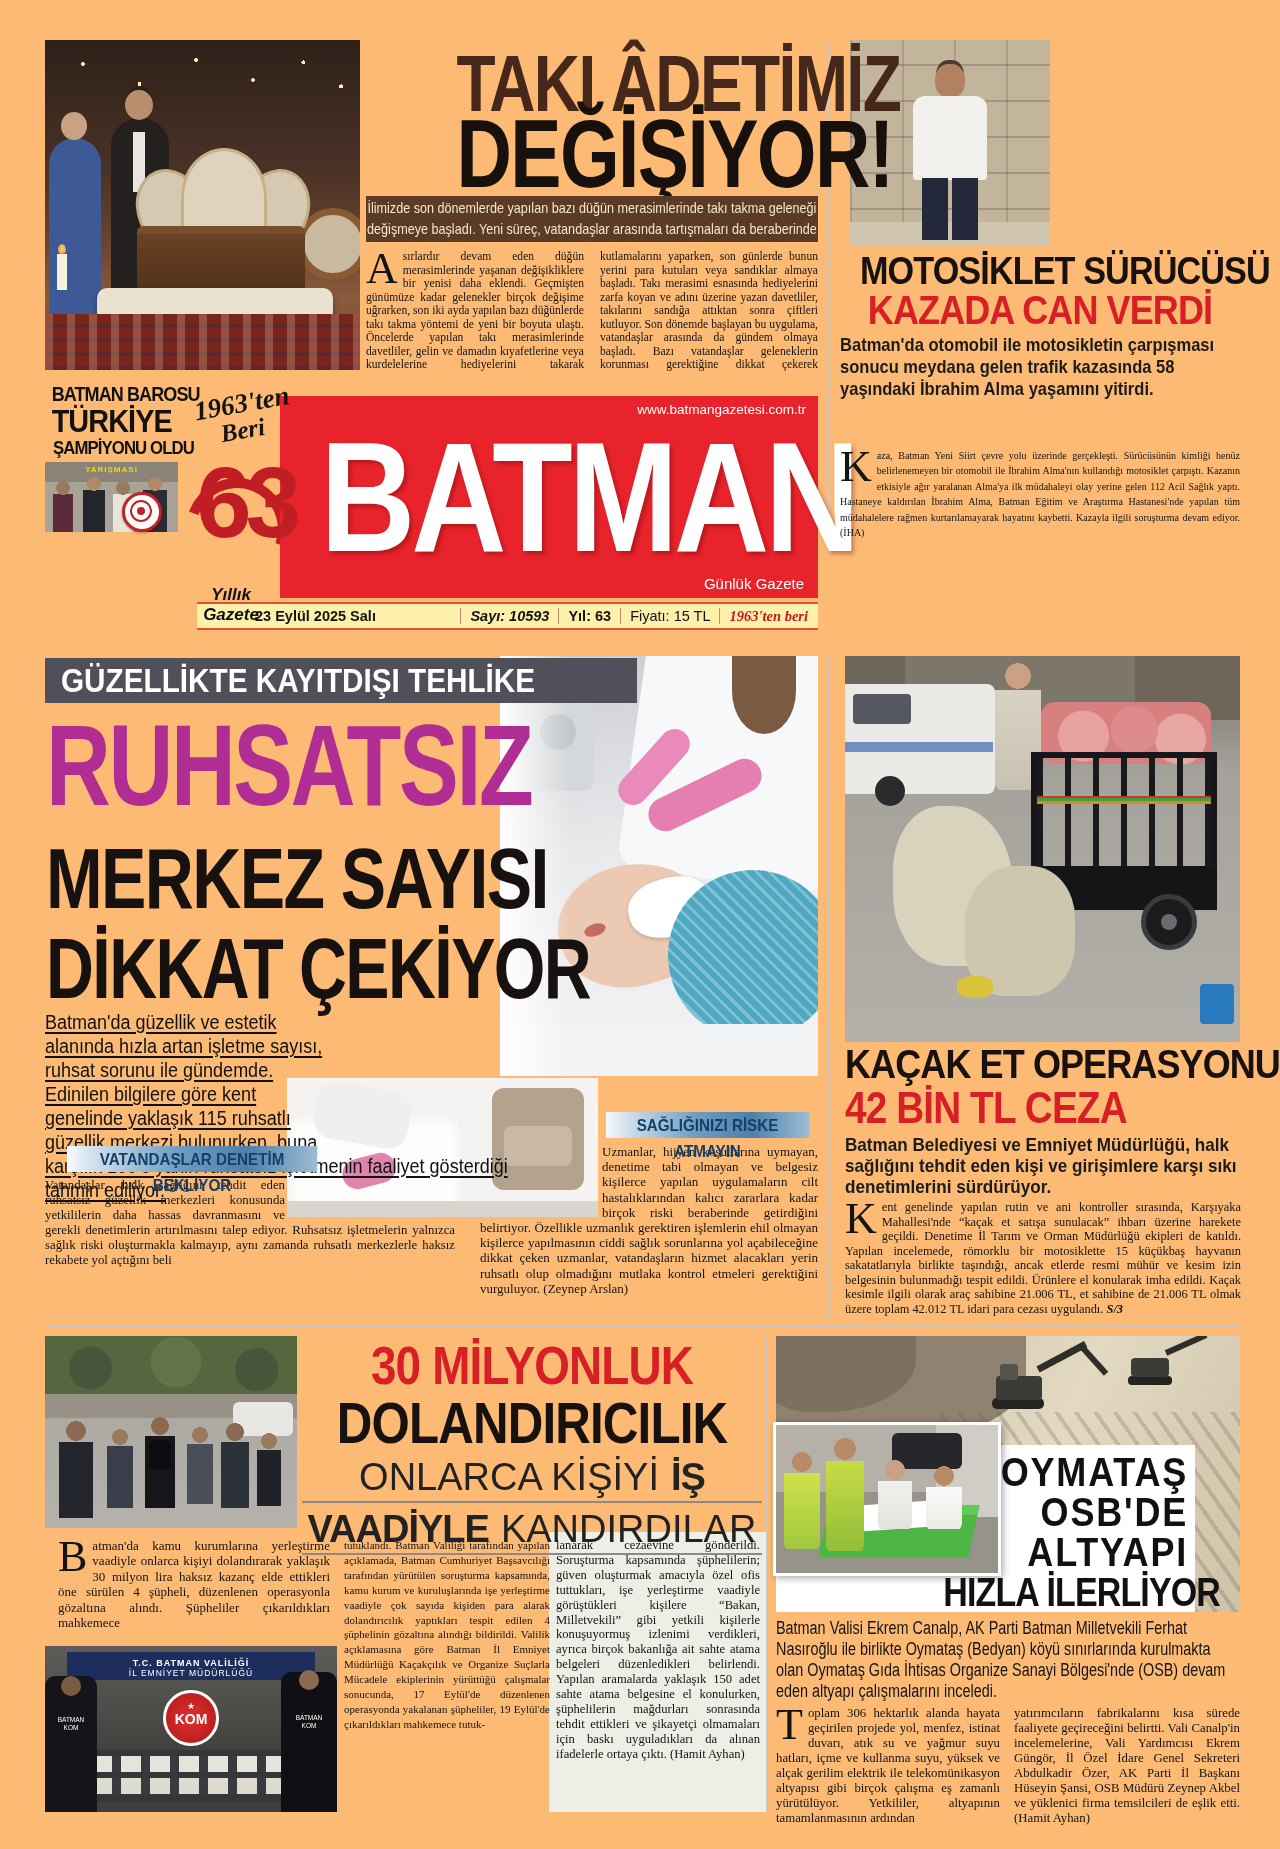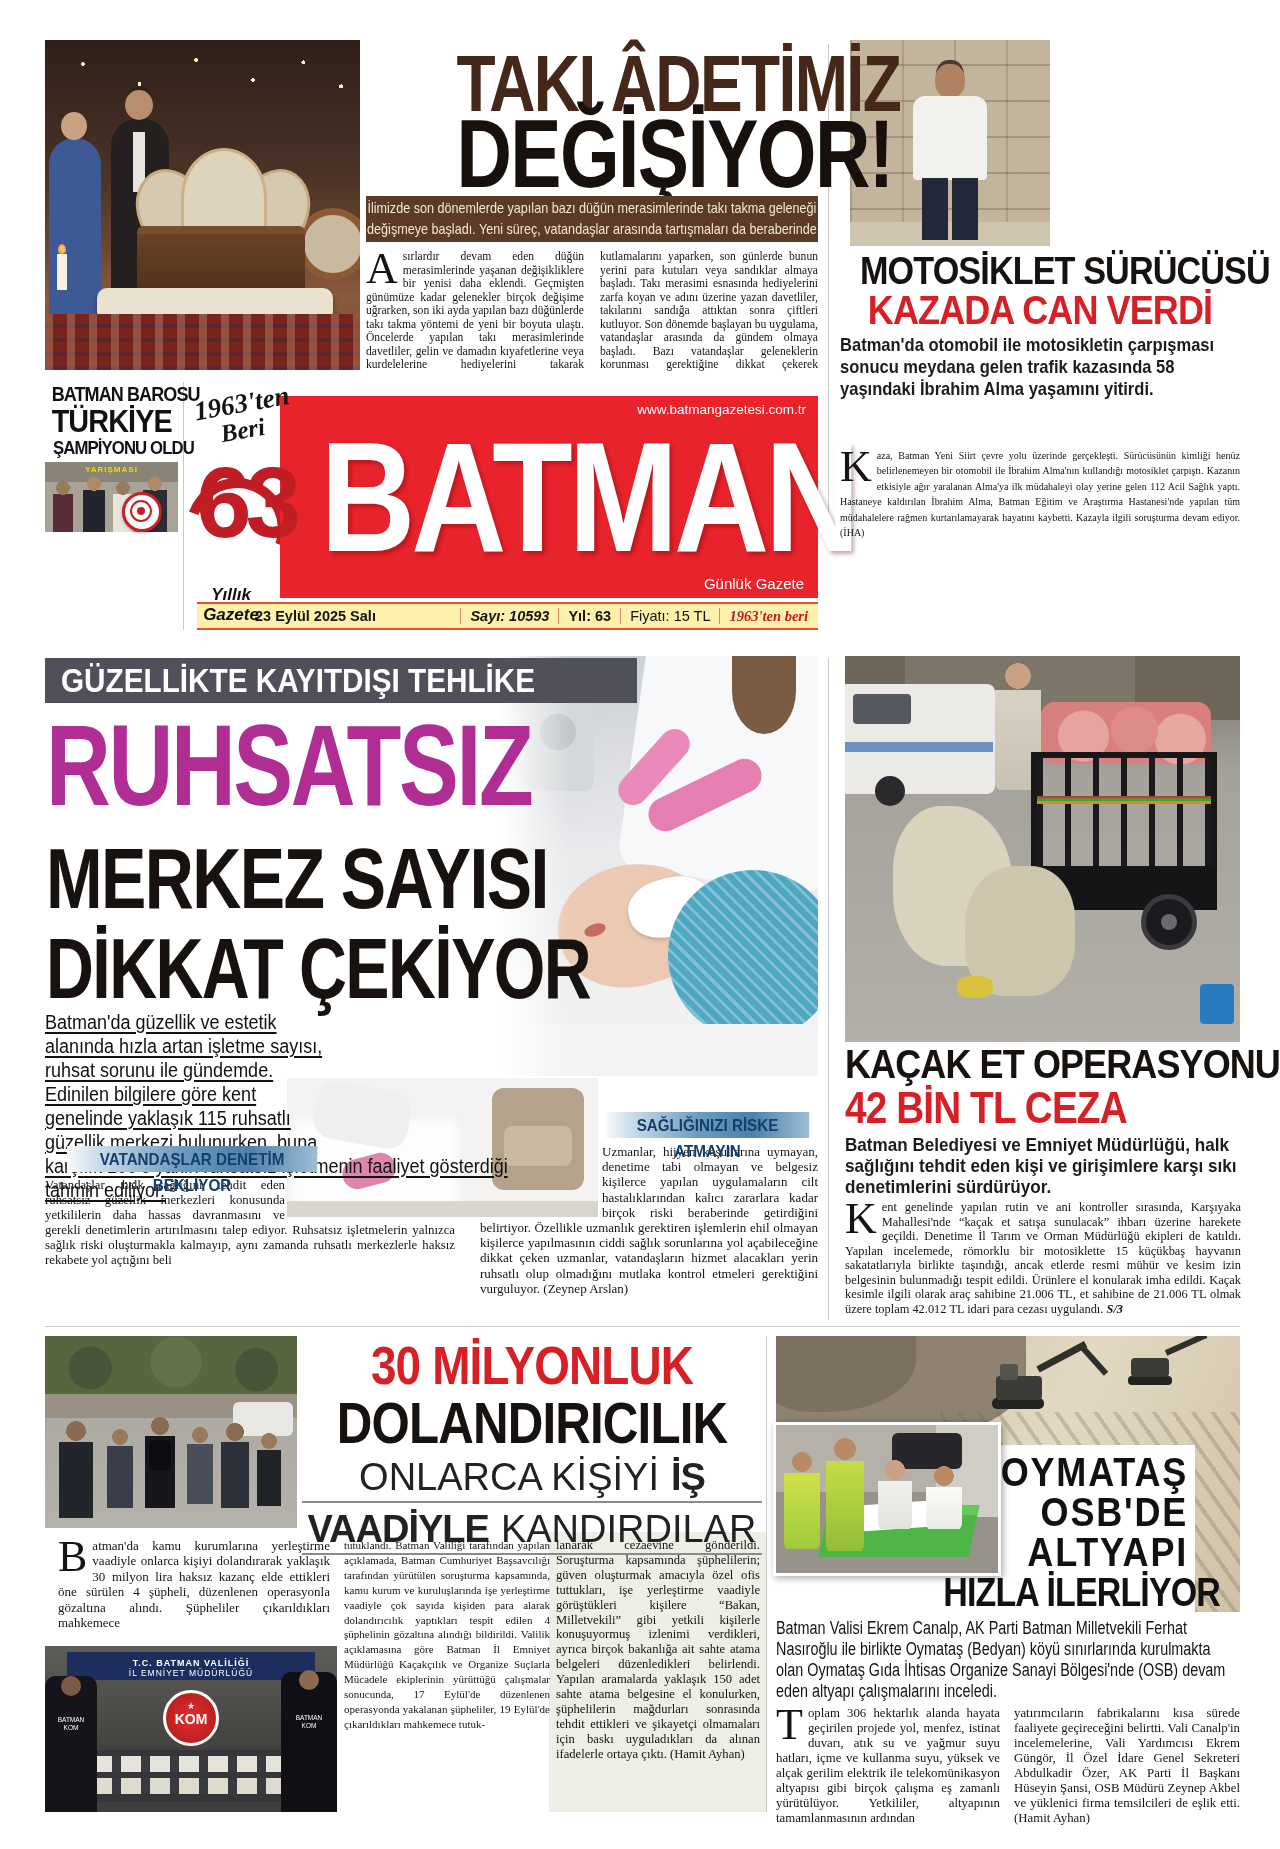--- a/index.html
+++ b/index.html
@@ -1,16 +1,16 @@
 <!DOCTYPE html>
 <html><head>
 <meta charset="utf-8">
 <style>
   html,body{margin:0;padding:0;background:#dedede;}
-  .page{position:relative;width:1280px;height:1849px;background:#ffffff;overflow:hidden;
+  .page{position:relative;width:1280px;height:1849px;background:#fdba74;overflow:hidden;
         font-family:"Liberation Serif",serif;color:#141414;}
   .abs{position:absolute;}
   .s{position:absolute;}
   .ph{position:absolute;overflow:hidden;background:#ccc;}
   
   .hl{position:absolute;font-family:"Liberation Sans",sans-serif;font-weight:bold;
       white-space:nowrap;line-height:1;letter-spacing:-1px;z-index:6;}
   .ol{transform-origin:left top;}.oc{transform-origin:center top;}.or{transform-origin:right top;}
   .sx78{transform:scaleX(.78);}.sx80{transform:scaleX(.80);}
   .sx85{transform:scaleX(.85);}.sx88{transform:scaleX(.88);}

